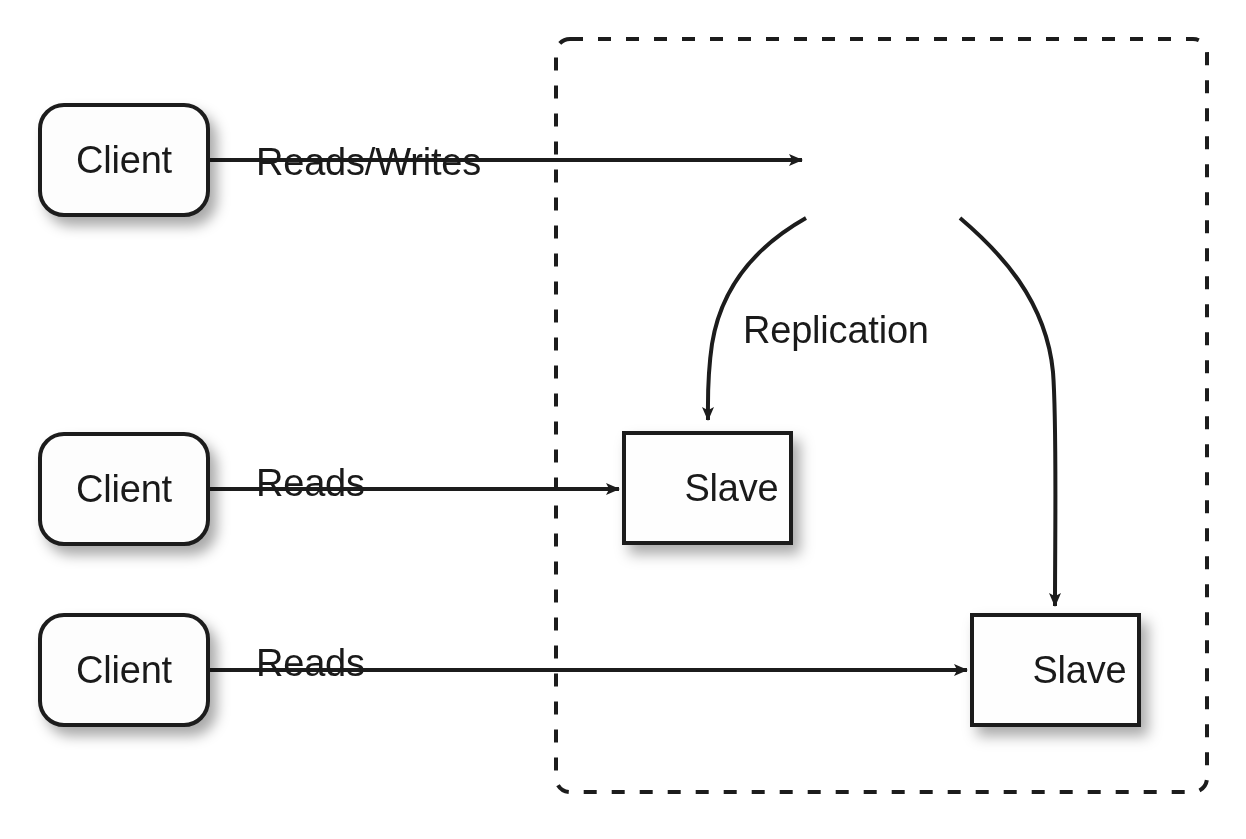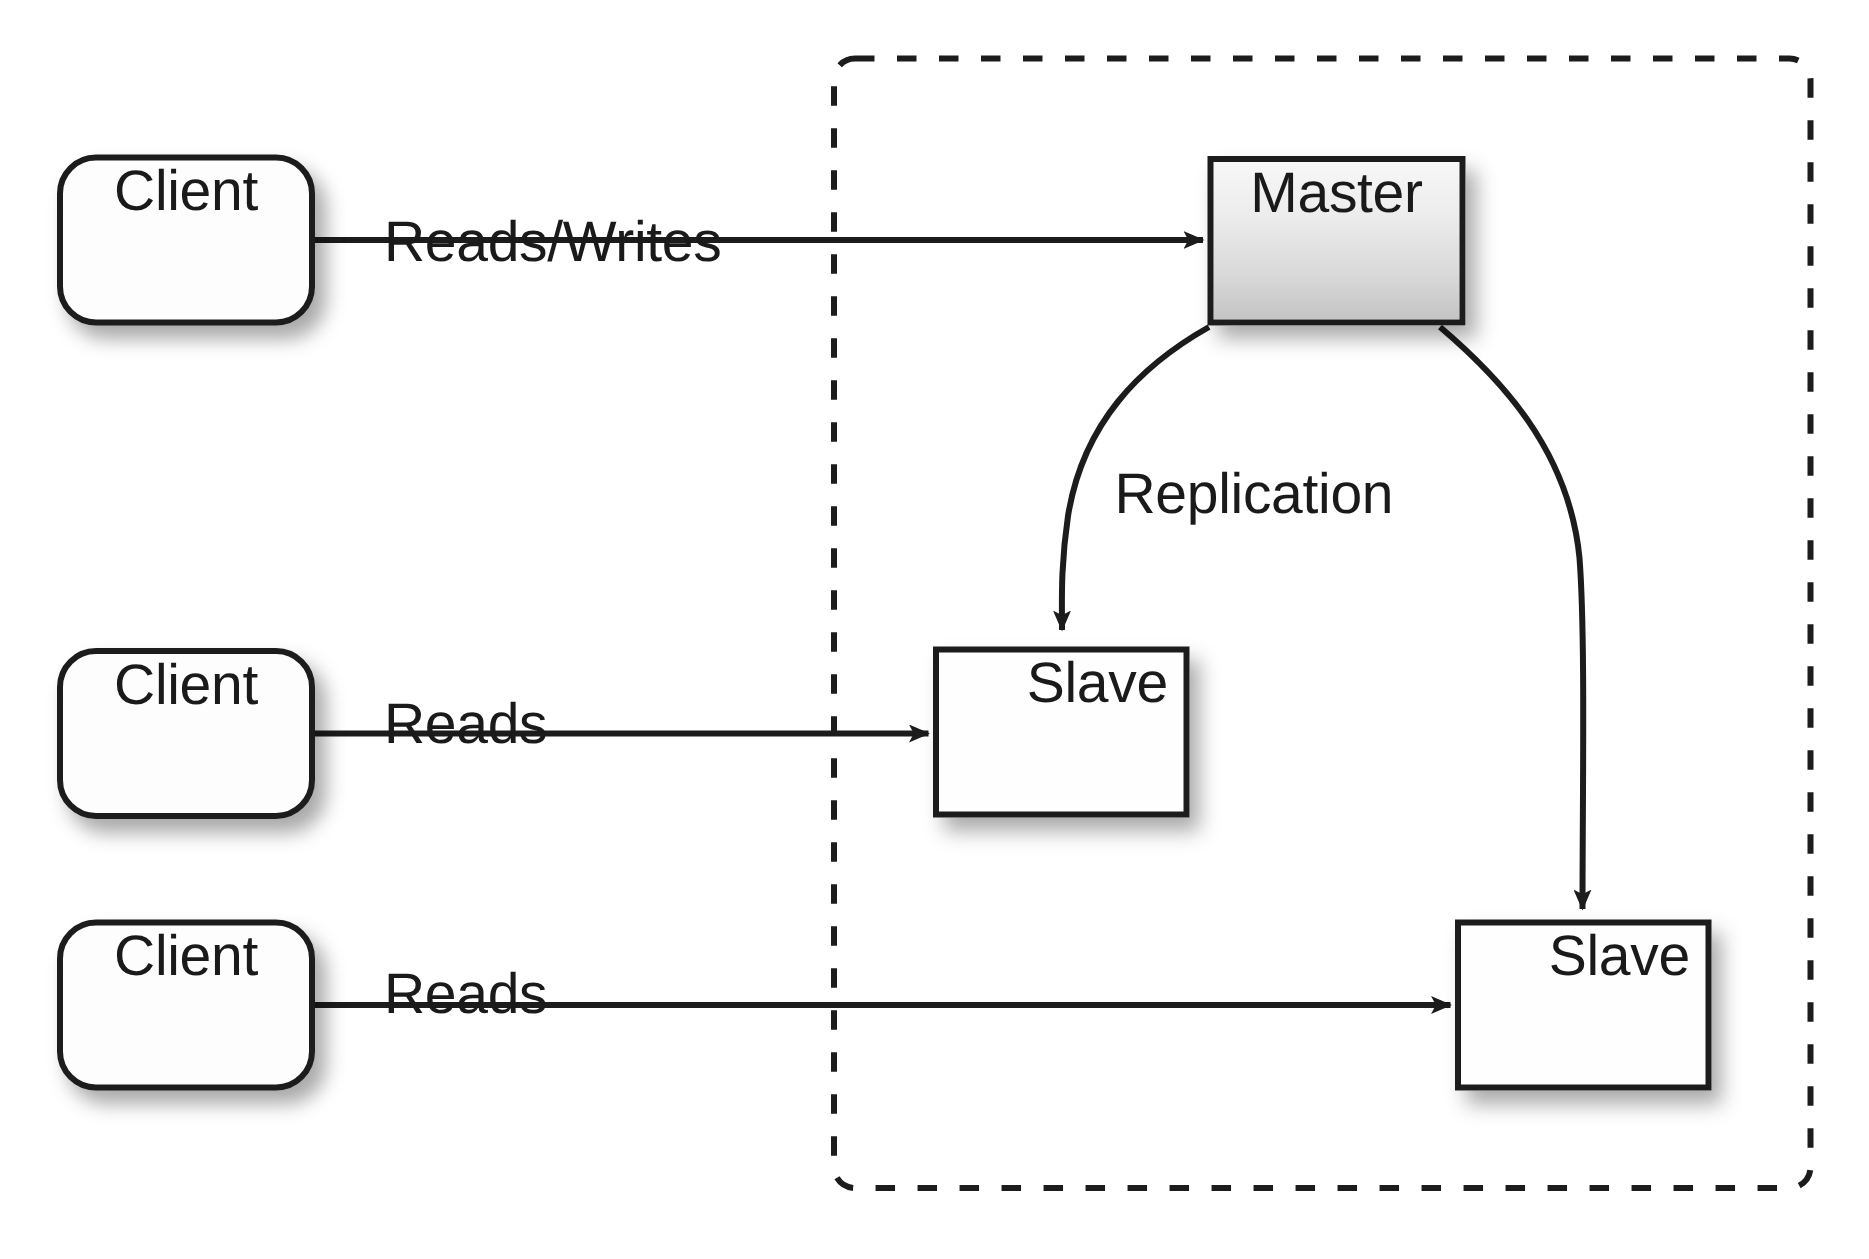--- a/index.html
+++ b/index.html
@@ -21,21 +21,21 @@
     position: absolute;
     left: 0;
     top: 0;
     width: 1246px;
     height: 839px;
   }
   .node {
     position: absolute;
     box-sizing: border-box;
     display: flex;
-    align-items: flex-start;
+    align-items: center;
     justify-content: center;
     color: #1a1a1a;
     font-size: 38px;
     font-family: "Liberation Sans", sans-serif;
     letter-spacing: -0.2px;
     z-index: 3;
   }
   .client-node {
     border: 4px solid #1c1c1c;
     border-radius: 26px;
@@ -97,23 +97,20 @@
   </div>
 
   <div class="node client-node" style="left:38px; top:432px; width:172px; height:114px;">
     <span>Client</span>
   </div>
 
   <div class="node client-node" style="left:38px; top:613px; width:172px; height:114px;">
     <span>Client</span>
   </div>
 
-  <div class="node master-node" style="left:805px; top:104px; width:172px; height:113px;">
-    <span>Master</span>
-  </div>
 
   <div class="node slave-node" style="left:622px; top:431px; width:171px; height:114px;">
     <span>Slave</span>
   </div>
 
   <div class="node slave-node" style="left:970px; top:613px; width:171px; height:114px;">
     <span>Slave</span>
   </div>
 
   <div class="edge-label" style="left:256px; top:101px;">Reads/Writes</div>

